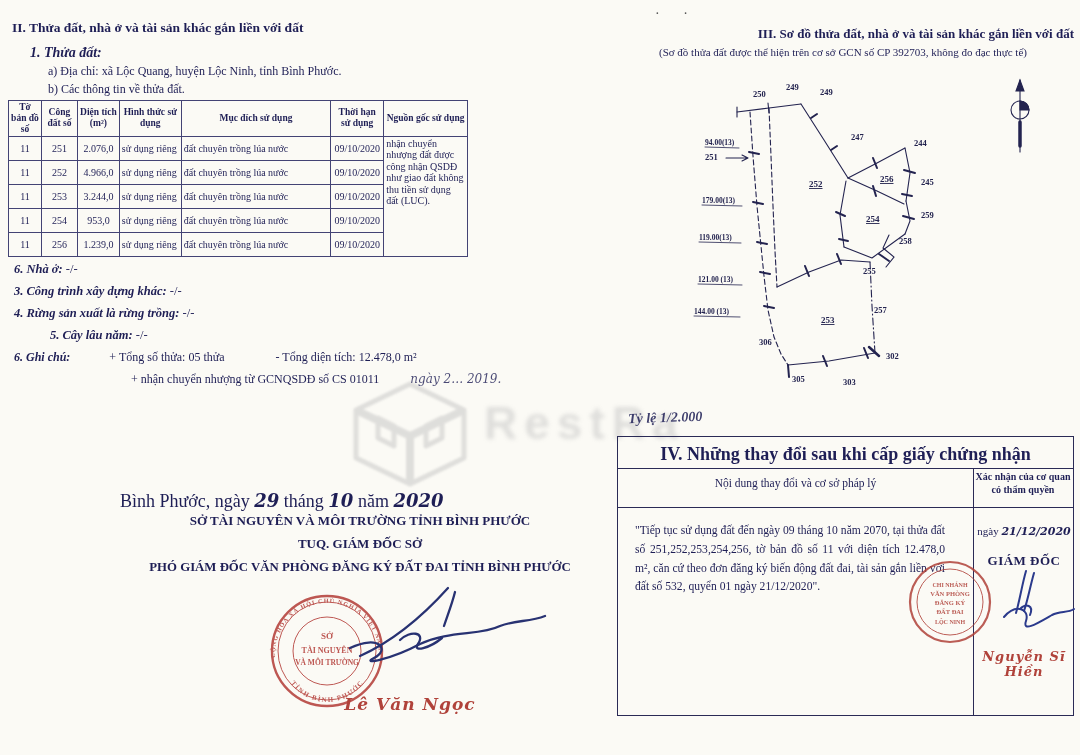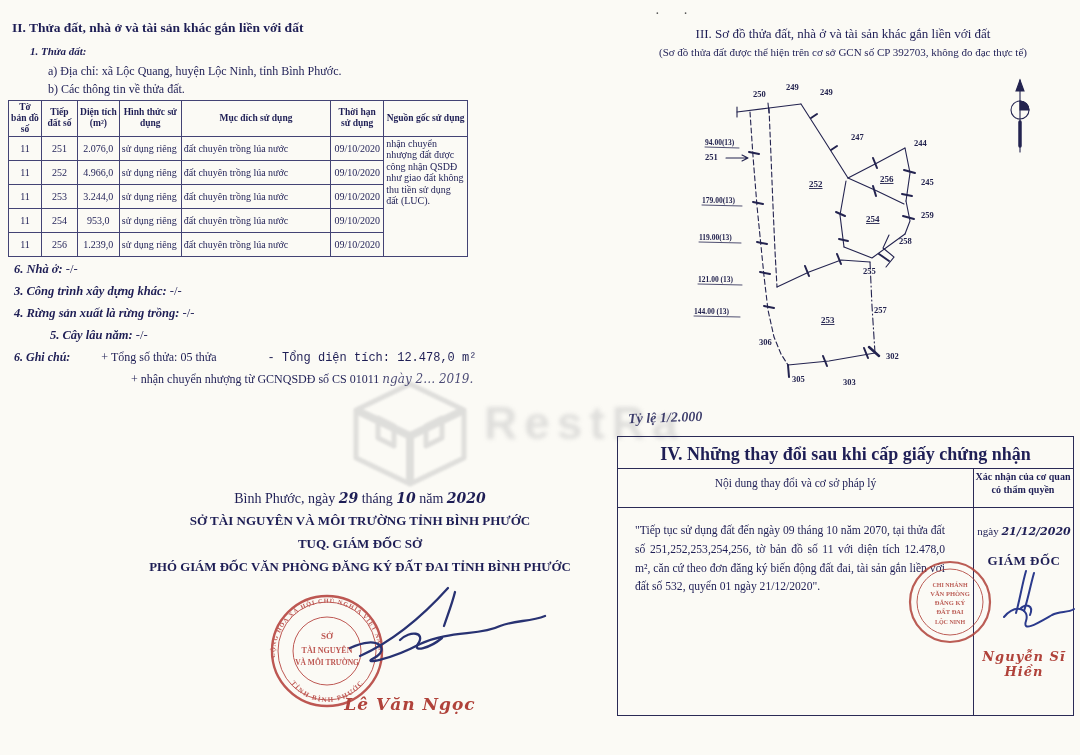--- a/index.html
+++ b/index.html
@@ -5,37 +5,37 @@
   html,body{margin:0;padding:0;background:#e8e8e8;}
   .page{position:relative;width:1080px;height:755px;background:#fbfaf5;overflow:hidden;
         font-family:"Liberation Serif","DejaVu Serif",serif;color:#1e1e55;}
   .abs{position:absolute;}
   .b{font-weight:bold;}
   .hand{font-style:italic;font-family:"DejaVu Serif",serif;}
   .scriptname{font-style:italic;font-weight:bold;color:#b0423a;
               font-family:"DejaVu Serif",serif;letter-spacing:1px;}
   
   .h2title{left:12px;top:20px;width:480px;font-size:13.5px;font-weight:bold;}
-  .sub1{left:30px;top:45px;font-size:11px;font-weight:bold;font-style:italic;}
+  .sub1{left:30px;top:45px;font-size:14px;font-weight:bold;font-style:italic;}
   .addr{left:48px;top:64px;font-size:12px;}
   .info{left:48px;top:82px;font-size:12px;}
   
   table.parcels{left:8px;top:100px;width:460px;border-collapse:collapse;position:absolute;}
   table.parcels th,table.parcels td{border:1px solid #434374;padding:1px 2px;
         font-size:10px;line-height:1.15;color:#1e1e55;}
   table.parcels th{font-weight:bold;text-align:center;height:30px;font-size:9.5px;}
   table.parcels td{height:21px;}
   td.c{text-align:center;}
   td.origin{vertical-align:top;font-size:9.8px;line-height:1.3;padding:2px 3px;}
   
   .itemline{font-size:12.5px;}
   .itemlabel{font-weight:bold;font-style:italic;}
   .noteline{font-size:12px;}
   
-  .h3title{left:612px;top:26px;width:462px;font-size:13px;font-weight:normal;text-align:center;}
+  .h3title{left:612px;top:26px;width:462px;font-size:13px;font-weight:bold;text-align:right;}
   .h3sub{left:612px;top:46px;width:462px;font-size:11px;text-align:center;}
   .scale{left:628px;top:410px;font-size:14px;font-weight:bold;font-style:italic;transform:rotate(-2deg);opacity:.85;}
   
   svg text{font-family:"Liberation Serif",serif;}
   .diagram text{fill:#23234f;font-weight:bold;}
   
   .sec4{left:617px;top:436px;width:455px;height:278px;border:1.6px solid #2a2a55;}
   .sec4 .title{position:absolute;left:0;top:7px;width:100%;text-align:center;
        font-size:18px;font-weight:bold;}
   .sec4 .hdrrow{position:absolute;left:0;top:31px;width:100%;height:40px;
@@ -43,21 +43,21 @@
   .sec4 .vdiv{position:absolute;left:355px;top:31px;bottom:0;width:0;border-left:1.4px solid #2a2a55;}
   .sec4 .c1h{position:absolute;left:0;top:40px;width:355px;text-align:center;font-size:11.5px;}
   .sec4 .c2h{position:absolute;left:355px;top:34px;width:100px;text-align:center;font-size:10px;line-height:1.25;font-weight:bold;}
   .sec4 .content{position:absolute;left:17px;top:85px;width:310px;font-size:11.6px;
        line-height:1.62;text-align:justify;}
   .sec4 .cdate{position:absolute;left:358px;top:88px;width:96px;text-align:center;font-size:11px;}
   .sec4 .ctitle{position:absolute;left:358px;top:116px;width:96px;text-align:center;
        font-size:13px;font-weight:bold;letter-spacing:.5px;}
   .sec4 .cname{position:absolute;left:348px;top:212px;width:116px;text-align:center;font-size:13px;}
   
-  .dateline{left:120px;top:490px;width:480px;text-align:center;font-size:14px;}
+  .dateline{left:120px;top:490px;width:480px;font-size:18px;}
   .org{left:80px;top:513px;width:560px;text-align:center;font-size:13px;font-weight:bold;}
   .tuq{left:80px;top:536px;width:560px;text-align:center;font-size:13px;font-weight:bold;}
   .deputy{left:70px;top:560px;width:580px;text-align:center;font-size:12.8px;font-weight:bold;}
   .signername{left:330px;top:694px;width:160px;text-align:center;font-size:17px;}
   .gcnline{left:78px;top:700px;font-size:12.5px;}
   .gcnnum{font-style:italic;font-weight:bold;font-size:15px;border-bottom:1.5px dotted #1e1e55;padding:0 14px 0 4px;}
   
   .wm{pointer-events:none;}
   .wmtext{left:484px;top:396px;font-size:46px;font-weight:bold;color:#bdbdbd;
       opacity:.45;filter:blur(2px);letter-spacing:7px;font-family:"Liberation Sans",sans-serif;}
@@ -91,21 +91,21 @@
         <col style="width:36px">
         <col style="width:42px">
         <col style="width:62px">
         <col style="width:150px">
         <col style="width:53px">
         <col style="width:84px">
       </colgroup>
     <tbody>
         <tr>
       <th>Tờ bản đồ số</th>
-      <th>Tiếp đất số</th>
+      <th>Công đất số</th>
       <th>Diện tích (m²)</th>
       <th>Hình thức sử dụng</th>
       <th>Mục đích sử dụng</th>
       <th>Thời hạn sử dụng</th>
       <th>Nguồn gốc sử dụng</th>
     </tr>
     <tr>
       <td class="c">11</td>
       <td class="c">251</td>
       <td class="c">2.076,0</td>
@@ -160,26 +160,26 @@
   <div class="abs itemline" style="left:14px;top:306px;">
     <span class="itemlabel">4. Rừng sản xuất là rừng trồng:</span>
     <span>-/-</span>
   </div>
   <div class="abs itemline" style="left:14px;top:328px;margin-left:36px;">
     <span class="itemlabel">5. Cây lâu năm:</span>
     <span>-/-</span>
   </div>
   <div class="abs noteline" style="left:14px;top:350px;">
     <span class="itemlabel">6. Ghi chú:</span>
-    <span style="margin-left:28px;">+ Tổng số thửa: 05 thửa</span>
-    <span style="margin-left:48px;font-family:Liberation Mono, monospace;">- Tổng diện tích: 12.478,0 m²</span>
+    <span style="margin-left:36px;">+ Tổng số thửa: 05 thửa</span>
+    <span style="margin-left:48px;">- Tổng diện tích: 12.478,0 m²</span>
   </div>
   <div class="abs noteline" style="left:131px;top:372px;">
     <span>+ nhận chuyển nhượng từ GCNQSDĐ số CS 01011</span>
-    <span class="hand" style="opacity:.8;">ngày 2… 2019.</span>
+    <span class="hand" style="opacity:.8;margin-left:28px;">ngày 2… 2019.</span>
   </div>
 
   <div class="abs h3title">III. Sơ đồ thửa đất, nhà ở và tài sản khác gắn liền với đất</div>
   <div class="abs h3sub">(Sơ đồ thửa đất được thể hiện trên cơ sở GCN số CP 392703, không đo đạc thực tế)</div>
 
   <svg class="abs diagram" style="left:693px;top:74px;" width="345" height="335" viewBox="0 0 345 335">
     <g stroke="#23234f" fill="none" stroke-width="1.1" stroke-linecap="round">
 
       <g>
         <path d="M327,6 L327,78"></path>

